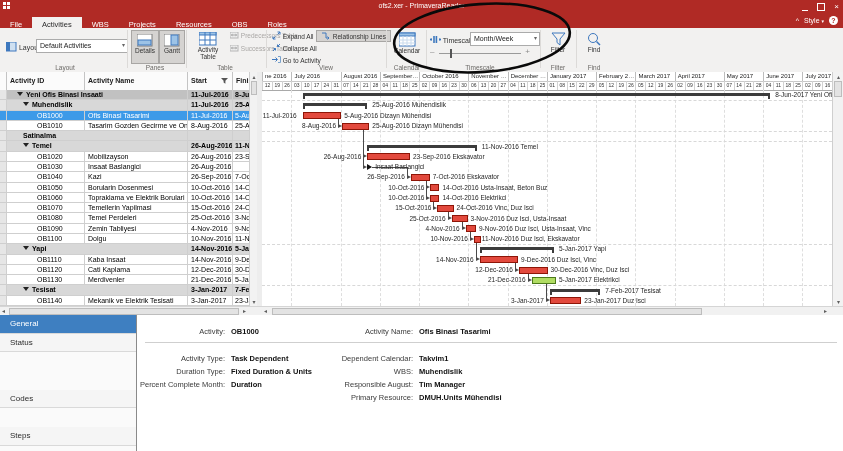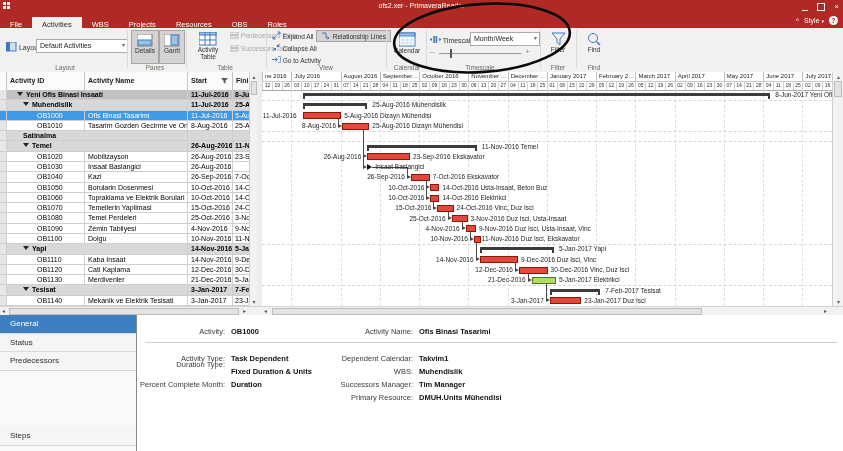--- a/index.html
+++ b/index.html
@@ -629,39 +629,39 @@
     <div class="hs-arrow" style="left:243px;">▸</div>
     <div class="hs-arrow" style="left:264px;">◂</div>
     <div class="sc-thumb" style="left:272px;top:1px;width:430px;height:7px;"></div>
     <div class="hs-arrow" style="left:824px;">▸</div>
   </div>
 
   <div id="details" class="abs">
     <div id="d-tabs" class="abs">
         <div class="dtab active" style="top: 0px;">General</div>
         <div class="dtab" style="top: 18.7px;">Status</div>
-        <div class="dtab" style="top: 37.4px;">Predecessors</div>
+        <div class="dtab" style="top: 74.8px;">Codes</div>
         <div class="dtab" style="top: 112.2px;">Steps</div>
       </div>
     <div id="d-content" class="abs">
       <div id="d-sep" style="top:27px;"></div>
     <div class="fld-label" style="top: 12px; left: 0px; width: 88px;">Activity:</div>
         <div class="fld-value" style="top: 12px; left: 94px;">OB1000</div>
         <div class="fld-label" style="top: 39px; left: 0px; width: 88px;">Activity Type:</div>
         <div class="fld-value" style="top: 39px; left: 94px;">Task Dependent</div>
-        <div class="fld-label" style="top: 45px; left: 0px; width: 88px;">Duration Type:</div>
+        <div class="fld-label" style="top: 52px; left: 0px; width: 88px;">Duration Type:</div>
         <div class="fld-value" style="top: 52px; left: 94px;">Fixed Duration &amp; Units</div>
         <div class="fld-label" style="top: 65px; left: 0px; width: 88px;">Percent Complete Month:</div>
         <div class="fld-value" style="top: 65px; left: 94px;">Duration</div>
         <div class="fld-label" style="top: 12px; left: 143px; width: 133px;">Activity Name:</div>
         <div class="fld-value" style="top: 12px; left: 282px;">Ofis Binasi Tasarimi</div>
         <div class="fld-label" style="top: 39px; left: 143px; width: 133px;">Dependent Calendar:</div>
         <div class="fld-value" style="top: 39px; left: 282px;">Takvim1</div>
         <div class="fld-label" style="top: 52px; left: 143px; width: 133px;">WBS:</div>
         <div class="fld-value" style="top: 52px; left: 282px;">Muhendislik</div>
-        <div class="fld-label" style="top: 65px; left: 143px; width: 133px;">Successors Manager:</div>
+        <div class="fld-label" style="top: 65px; left: 143px; width: 133px;">Responsible August:</div>
         <div class="fld-value" style="top: 65px; left: 282px;">Tim Manager</div>
         <div class="fld-label" style="top: 78px; left: 143px; width: 133px;">Primary Resource:</div>
         <div class="fld-value" style="top: 78px; left: 282px;">DMUH.Units Mühendisi</div>
       </div>
   </div>
 
 </div>
 
 </body></html>

